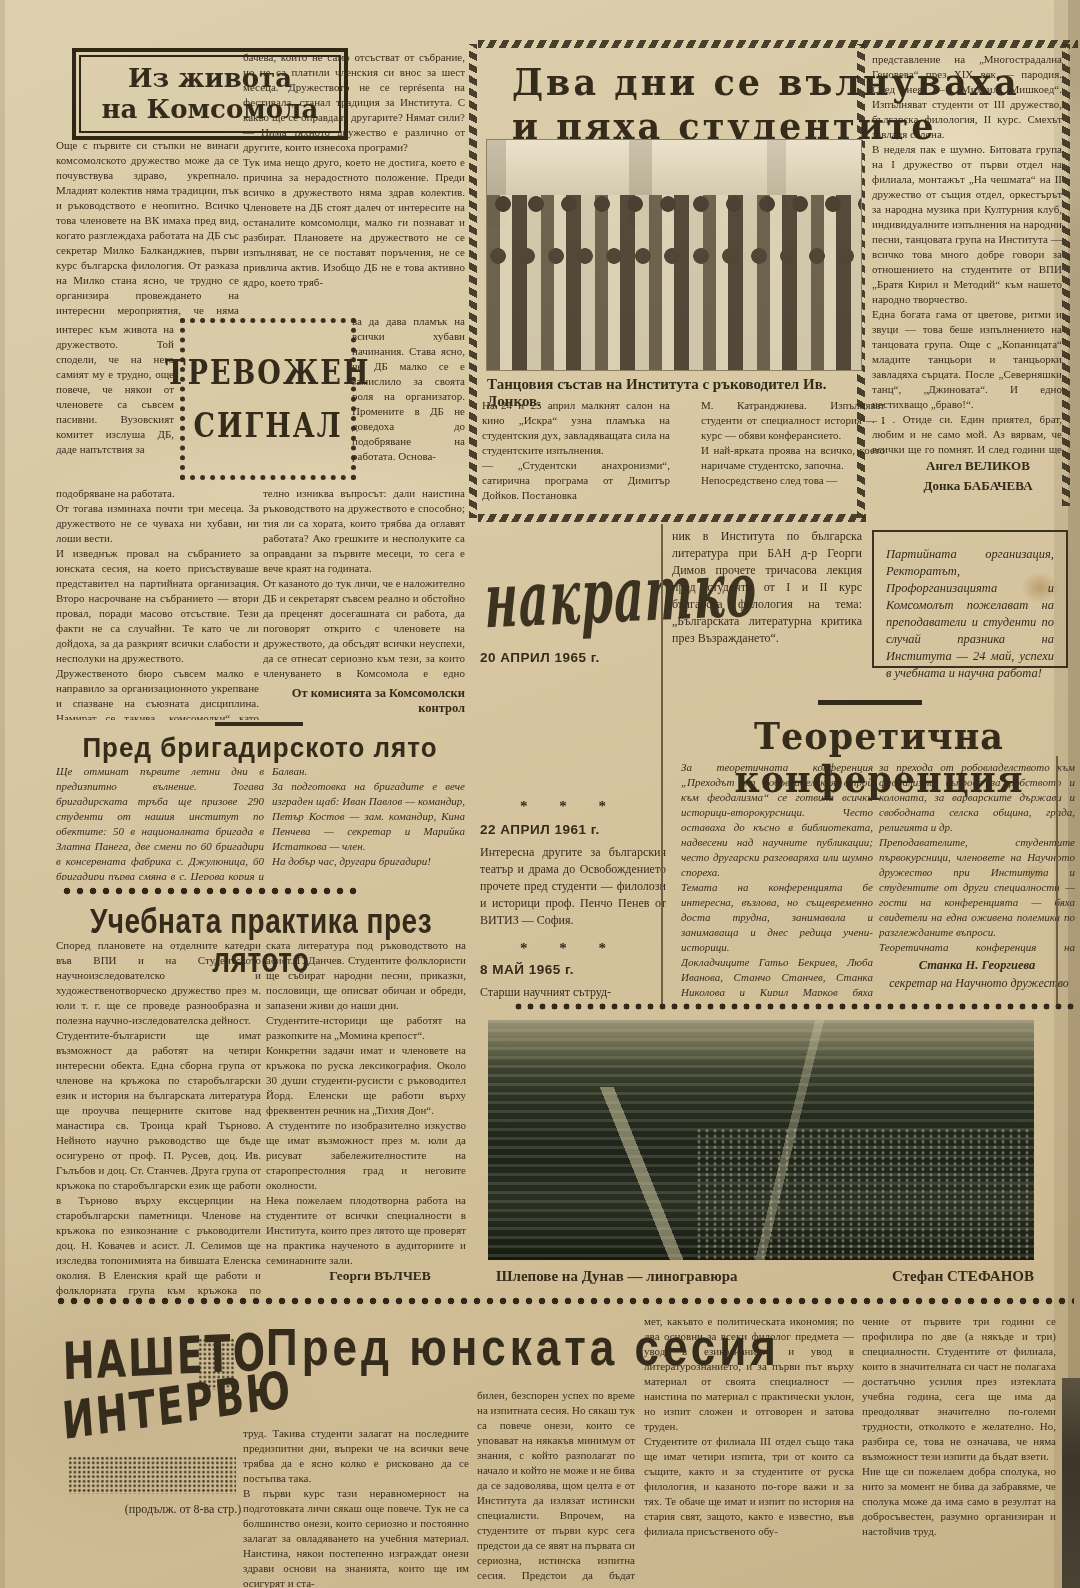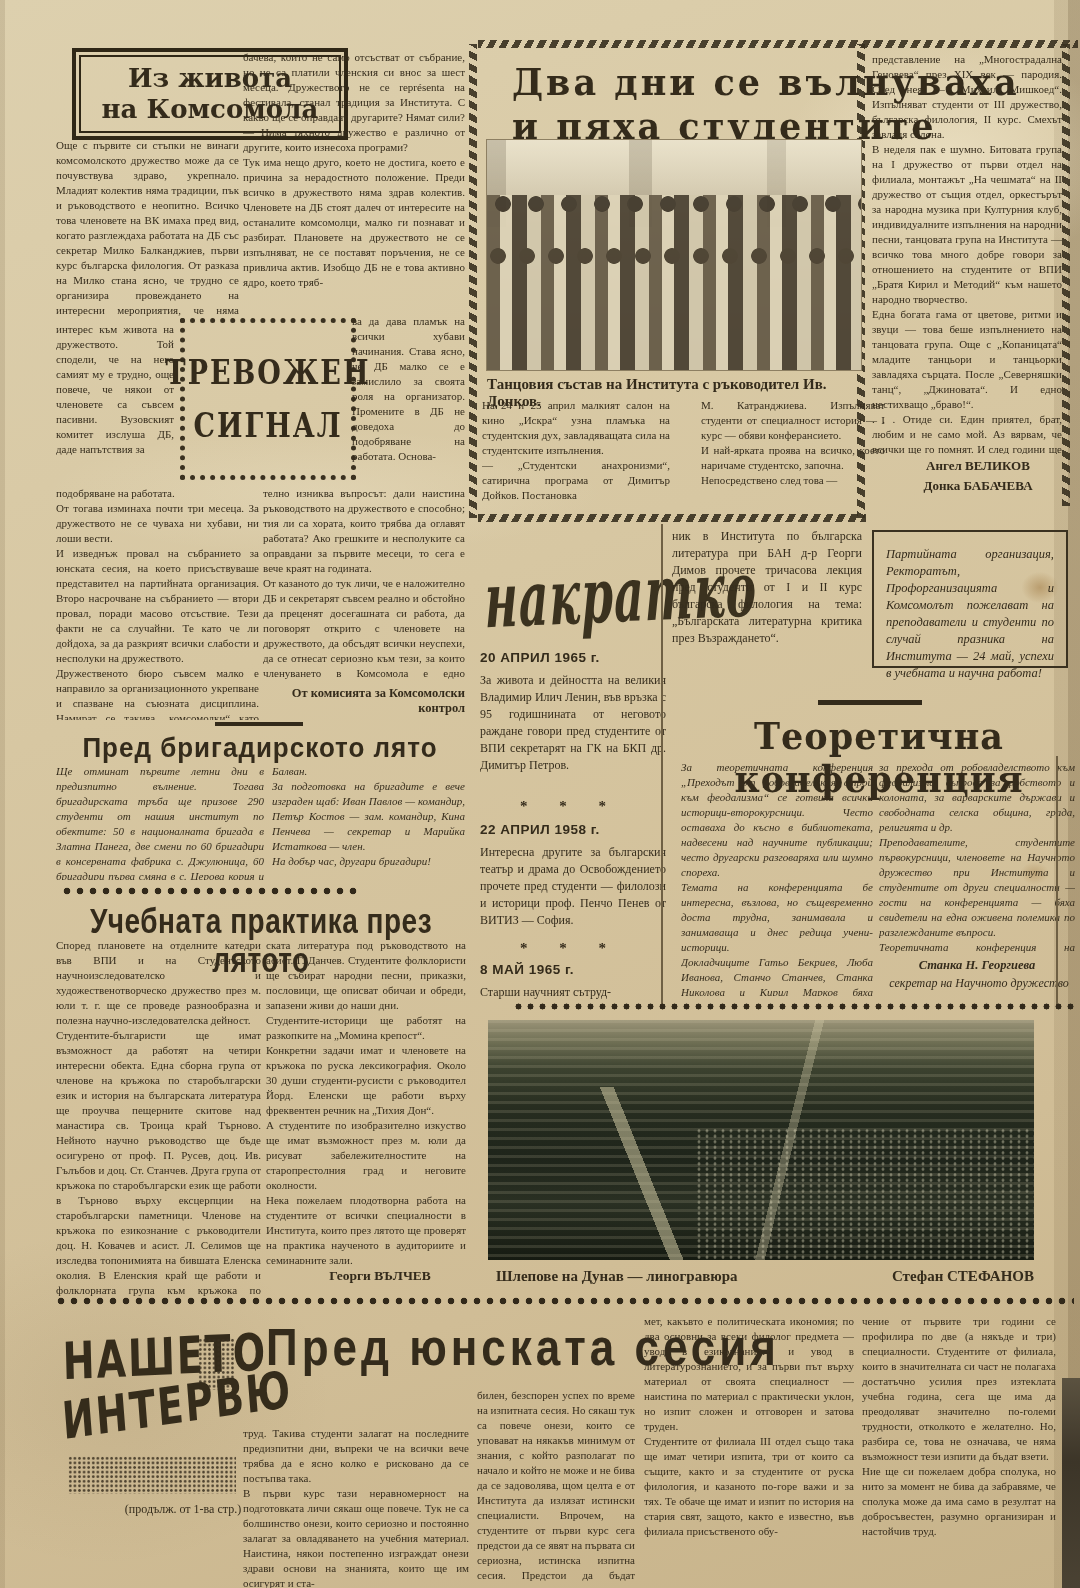--- a/index.html
+++ b/index.html
@@ -145,23 +145,22 @@
   <div class="rope-h" style="left:478px;top:514px;width:388px;"></div>
   <div class="txt" style="left:872px;top:52px;width:190px;height:402px;">представление на „Многострадална Геновева“ през XIX век — пародия. След нея — „Михаил Мишкоед“. Изпълняват студенти от III дружество, българска филология, II курс. Смехът завладя салона.
 В неделя пак е шумно. Битовата група на I дружество от първи отдел на филиала, монтажът „На чешмата“ на II дружество от същия отдел, оркестърът за народна музика при Културния клуб, индивидуалните изпълнения на народни песни, танцовата група на Института — всичко това много добре говори за отношението на студентите от ВПИ „Братя Кирил и Методий“ към нашето народно творчество.
 Една богата гама от цветове, ритми и звуци — това беше изпълнението на танцовата група. Още с „Копаницата“ младите танцьори и танцьорки завладяха сърцата. После „Северняшки танц“, „Джиновата“. И едно нестихващо „браво!“.
 . . . Отиде си. Един приятел, брат, любим и не само мой. Аз вярвам, че всички ще го помнят. И след години ще казват: „Имахме много хубав приятел — фестивалът. . .“</div>
   <div class="authors abs" style="left:888px;top:456px;width:180px;">Ангел  ВЕЛИКОВ
 Донка  БАБАЧЕВА</div>
 
   <div class="logo-nakratko">накратко</div>
   <div class="date-line" style="left:480px;top:650px;">20  АПРИЛ  1965  г.</div>
-  <div class="txt" style="left:480px;top:672px;width:186px;height:126px;font-size:12px;line-height:17px;">За живота и дейността на великия Владимир Илич Ленин, във връзка с 95 годишнината от неговото раждане говори пред студентите от ВПИ секретарят на ГК на БКП др. Димитър Петров.</div>
   <div class="star-sep" style="left:500px;top:798px;width:140px;">*  *  *</div>
-  <div class="date-line" style="left:480px;top:822px;">22  АПРИЛ  1958  г.</div>
+  <div class="date-line" style="left:480px;top:822px;">22  АПРИЛ  1961  г.</div>
   <div class="txt" style="left:480px;top:844px;width:186px;height:98px;font-size:12px;line-height:17px;">Интересна другите за българския театър и драма до Освобождението прочете пред студенти — филолози и историци проф. Пенчо Пенев от ВИТИЗ — София.</div>
   <div class="star-sep" style="left:500px;top:940px;width:140px;">*  *  *</div>
   <div class="date-line" style="left:480px;top:962px;">8  МАЙ  1965  г.</div>
   <div class="txt" style="left:480px;top:984px;width:186px;height:20px;font-size:12px;line-height:17px;">Старши научният сътруд-</div>
   <div class="vline" style="left:661px;top:524px;height:482px;"></div>
   <div class="txt" style="left:672px;top:528px;width:190px;height:152px;font-size:12px;line-height:17px;">ник в Института по българска литература при БАН д-р Георги Димов прочете тричасова лекция пред студенти от I и II курс българска филология на тема: „Българската литературна критика през Възраждането“.</div>
 
   <div class="greeting">
     <div class="t">Партийната организация, Ректоратът, Профорганизацията и Комсомолът пожелават на преподаватели и студенти по случай празника на Института — 24 май, успехи в учебната и научна работа!</div>
   </div>
@@ -181,21 +180,21 @@
 
   <div class="lino"></div>
   <div class="caption" style="left:496px;top:1268px;width:320px;">Шлепове на Дунав — линогравюра</div>
   <div class="caption" style="left:850px;top:1268px;width:184px;text-align:right;">Стефан СТЕФАНОВ</div>
 
   <div class="dots" style="left:56px;top:1296px;width:1018px;"></div>
   <div class="logo-nasheto" style="left:62px;top:1332px;transform:scaleY(1.35) rotate(-2deg);">НАШЕТО</div>
   <div class="halftone" style="left:198px;top:1338px;width:36px;height:52px;"></div>
   <div class="logo-nasheto" style="left:60px;top:1392px;transform:scaleY(1.35) rotate(-6deg);">ИНТЕРВЮ</div>
   <div class="halftone" style="left:68px;top:1456px;width:168px;height:38px;"></div>
-  <div class="abs" style="left:88px;top:1502px;width:190px;font-size:12px;text-align:center;">(продълж. от 1-ва стр.)</div>
+  <div class="abs" style="left:88px;top:1502px;width:190px;font-size:12px;text-align:center;">(продълж. от 8-ва стр.)</div>
   <div class="h-session" style="left:266px;top:1318px;">Пред  юнската  сесия</div>
   <div class="txt" style="left:243px;top:1388px;width:226px;height:200px;margin-top:38px;">труд. Такива студенти залагат на последните предизпитни дни, въпреки че на всички вече трябва да е ясно колко е рисковано да се постъпва така.
 В първи курс тази неравномерност на подготовката личи сякаш още повече. Тук не са болшинство онези, които сериозно и постоянно залагат за овладяването на учебния материал. Наистина, някои постепенно изграждат онези здрави основи на знанията, които ще им осигурят и ста-</div>
   <div class="txt" style="left:477px;top:1388px;width:158px;height:200px;">билен, безспорен успех по време на изпитната сесия. Но сякаш тук са повече онези, които се уповават на някакъв минимум от знания, с който разполагат по начало и който не може и не бива да се задоволява, щом целта е от Института да излязат истински специалисти. Впрочем, на студентите от първи курс сега предстои да се явят на първата си сериозна, истинска изпитна сесия. Предстои да бъдат изпитани по сериозен пред-</div>
   <div class="txt" style="left:644px;top:1314px;width:210px;height:274px;">мет, какъвто е политическата икономия; по два основни за всеки филолог предмета — увод в езикознанието и увод в литературознанието, и за първи път върху материал от своята специалност — наистина по материал с практически уклон, но изпит сложен и отговорен и затова труден.
 Студентите от филиала III отдел също така ще имат четири изпита, три от които са същите, както и за студентите от руска филология, и казаното по-горе важи и за тях. Те обаче ще имат и изпит по история на стария свят, защото, както е известно, във филиала присъственото обу-</div>
   <div class="txt" style="left:862px;top:1314px;width:194px;height:274px;">чение от първите три години се профилира по две (а някъде и три) специалности. Студентите от филиала, които в значителната си част не полагаха достатъчно усилия през изтеклата учебна година, сега ще има да преодоляват значително по-големи трудности, отколкото е желателно. Но, разбира се, това не означава, че няма възможност тези изпити да бъдат взети.
 Ние ще си пожелаем добра сполука, но нито за момент не бива да забравяме, че сполука може да има само в резултат на добросъвестен, разумно организиран и настойчив труд.</div>
   <div class="dark-strip"></div>
 

